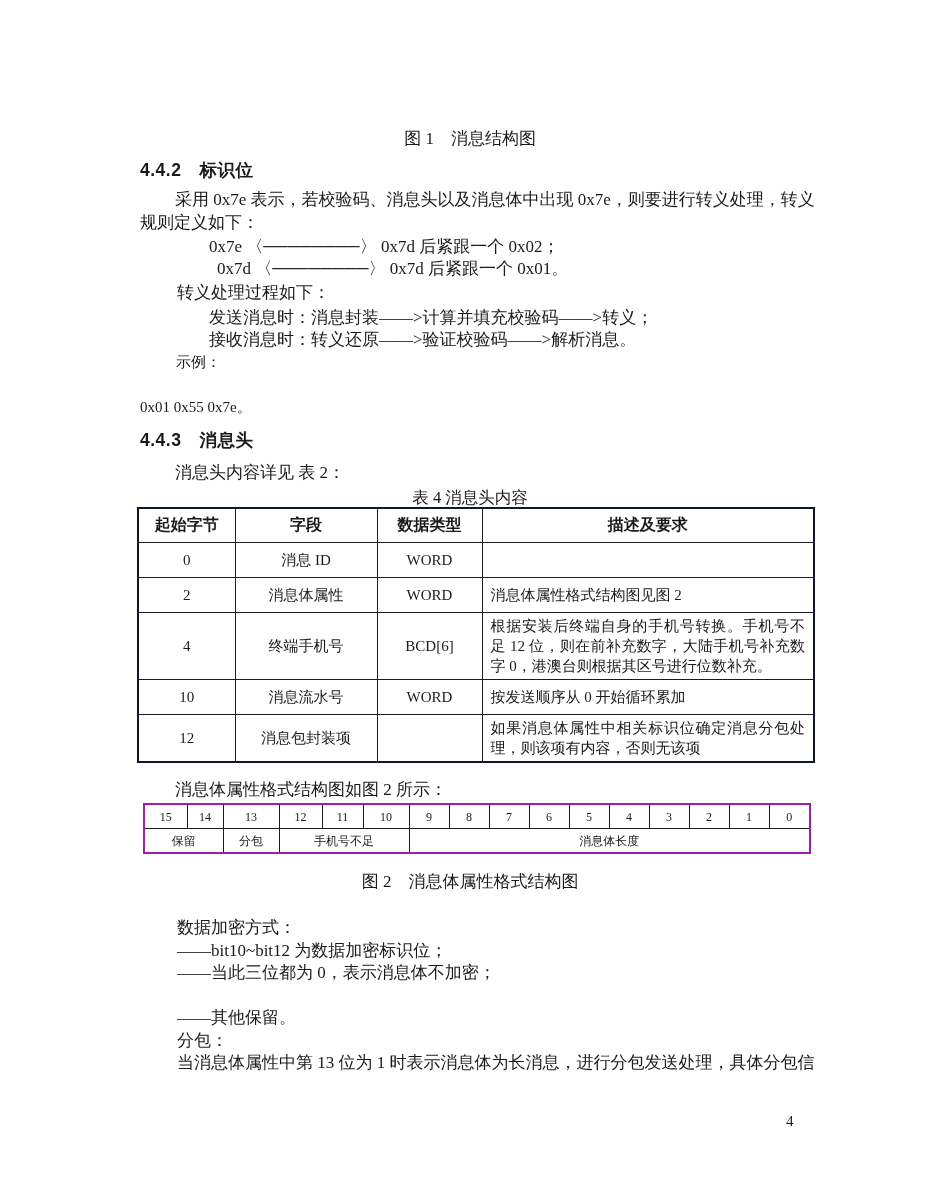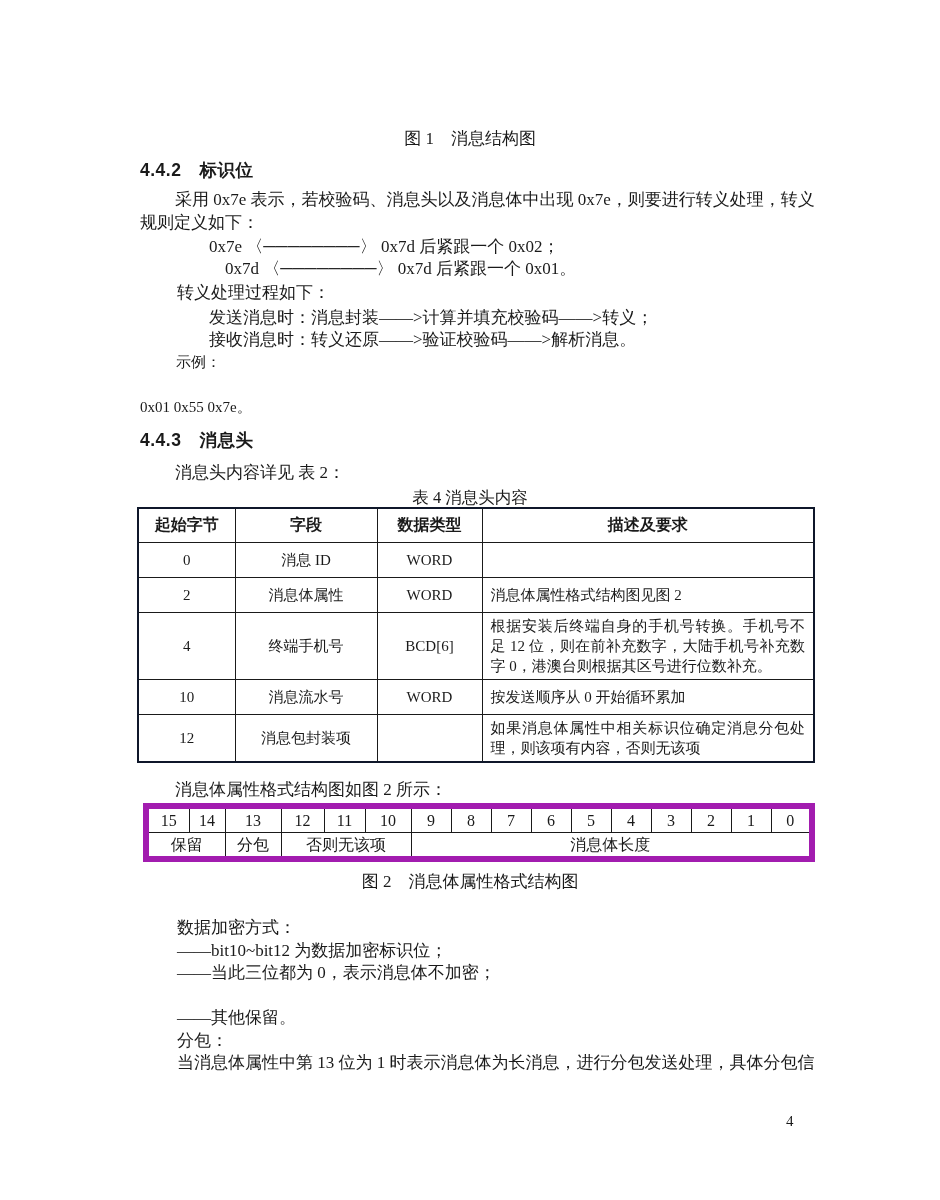--- a/index.html
+++ b/index.html
@@ -25,42 +25,42 @@
     font-family: "Liberation Sans", sans-serif;
     font-weight: bold; font-size: 16px;
   }
   .t2 th, .t2 td {
     border: 1px solid #1a1a1a; text-align: center;
     vertical-align: middle; padding: 2px 4px; overflow: hidden;
   }
   .t2 td.desc { text-align: justify; padding: 3px 8px; }
   .bits {
     left: 143px; top: 803px; width: 668px;
-    border: 6px solid #a21caf; font-size: 16px; line-height: 20px;
+    border: 2px solid #a21caf; font-size: 12px; line-height: 20px;
   }
   .bits td {
     border: 1px solid #1a1a1a; text-align: center;
     vertical-align: middle; height: 23px; padding: 0; overflow: hidden;
   }
   .pagenum { position: absolute; top: 1113px; left: 786px; font-size: 15px; }
 </style>
 </head>
 <body>
 
 <div class="page">
 
   <div class="ln ctr" style="top:129px;">图 1　消息结构图</div>
 
   <div class="ln hd" style="top:160px;left:140px;">4.4.2　标识位</div>
 
   <div class="ln" style="top:190px;left:175px;">采用 0x7e 表示，若校验码、消息头以及消息体中出现 0x7e，则要进行转义处理，转义</div>
   <div class="ln" style="top:213px;left:140px;">规则定义如下：</div>
 
   <div class="ln" style="top:237px;left:209px;">0x7e 〈────────〉 0x7d 后紧跟一个 0x02；</div>
-  <div class="ln" style="top:259px;left:225px;">0x7d 〈────────〉 0x7d 后紧跟一个 0x01。</div>
+  <div class="ln" style="top:259px;left:217px;">0x7d 〈────────〉 0x7d 后紧跟一个 0x01。</div>
 
   <div class="ln" style="top:283px;left:177px;">转义处理过程如下：</div>
   <div class="ln" style="top:308px;left:209px;">发送消息时：消息封装——&gt;计算并填充校验码——&gt;转义；</div>
   <div class="ln" style="top:330px;left:209px;">接收消息时：转义还原——&gt;验证校验码——&gt;解析消息。</div>
 
   <div class="ln sm" style="top:353px;left:176px;">示例：</div>
   <div class="ln sm" style="top:398px;left:140px;">0x01  0x55  0x7e。</div>
 
   <div class="ln hd" style="top:430px;left:140px;">4.4.3　消息头</div>
   <div class="ln" style="top:463px;left:175px;">消息头内容详见 表 2：</div>
@@ -149,21 +149,21 @@
       <td>5</td>
       <td>4</td>
       <td>3</td>
       <td>2</td>
       <td>1</td>
       <td>0</td>
     </tr>
     <tr>
       <td colspan="2">保留</td>
       <td>分包</td>
-      <td colspan="3">否则无该项</td>
+      <td colspan="3">手机号不足</td>
       <td colspan="10">消息体长度</td>
     </tr>
   </tbody>
     </table>
 
   <div class="ln ctr" style="top:872px;">图 2　消息体属性格式结构图</div>
 
   <div class="ln" style="top:918px;left:177px;">数据加密方式：</div>
   <div class="ln" style="top:941px;left:177px;">——bit10~bit12 为数据加密标识位；</div>
   <div class="ln" style="top:963px;left:177px;">——当此三位都为 0，表示消息体不加密；</div>

